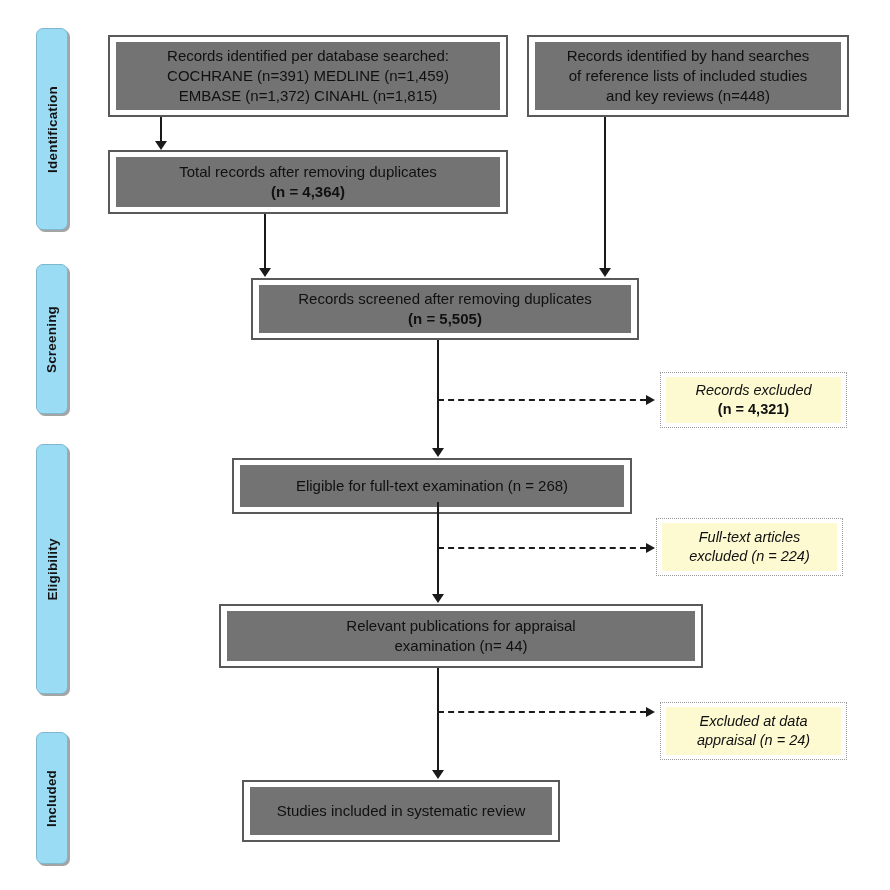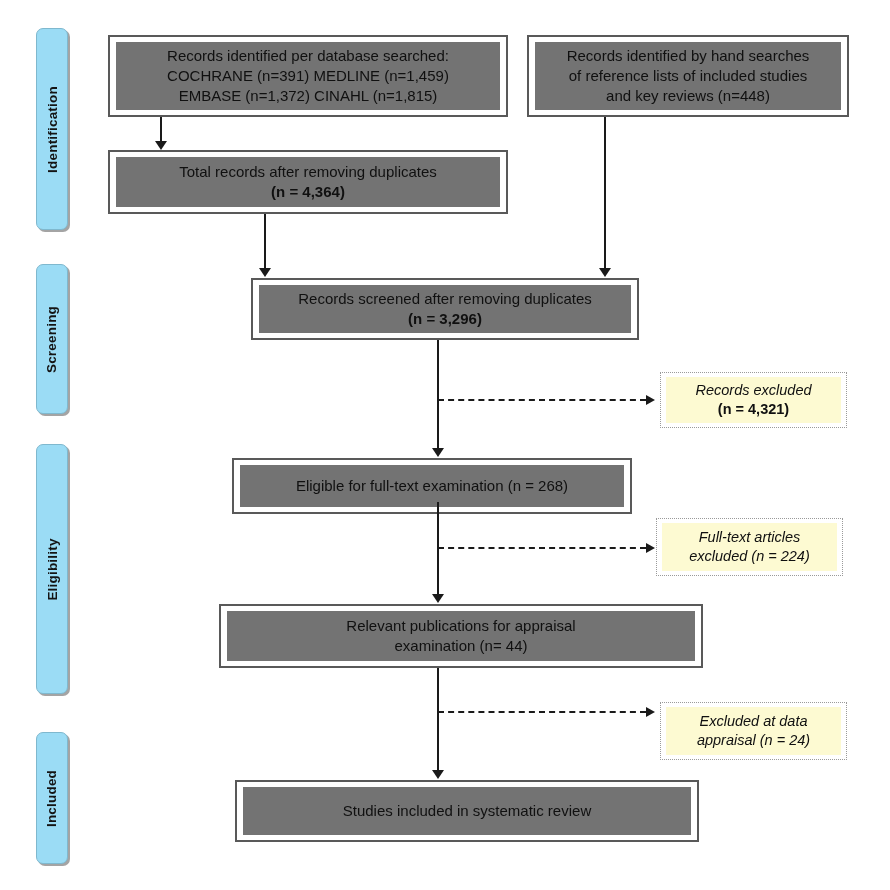--- a/index.html
+++ b/index.html
@@ -166,21 +166,21 @@
         <div>Total records after removing duplicates</div>
         <div style="font-weight:bold">(n = 4,364)</div>
       </div>
     </div>
   </div>
 
   <div class="fbox" style="left:207px; top:278px; width:388px; height:62px;margin-left:44px;">
     <div class="inner">
       <div class="txt">
         <div>Records screened after removing duplicates</div>
-        <div style="font-weight:bold">(n = 3,296)</div>
+        <div style="font-weight:bold">(n = 5,505)</div>
       </div>
     </div>
   </div>
 
   <div class="fbox" style="left:232px; top:458px; width:400px; height:56px;align-items:flex-end;">
     <div class="inner">
       <div class="txt">
         <div>Eligible for full-text examination (n = 268)</div>
       </div>
     </div>
@@ -188,21 +188,21 @@
 
   <div class="fbox" style="left:219px; top:604px; width:484px; height:64px;">
     <div class="inner">
       <div class="txt">
         <div>Relevant publications for appraisal</div>
         <div>examination (n= 44)</div>
       </div>
     </div>
   </div>
 
-  <div class="fbox" style="left:235px; top:780px; width:464px; height:62px;">
+  <div class="fbox" style="left:242px; top:780px; width:318px; height:62px;">
     <div class="inner">
       <div class="txt">
         <div>Studies included in systematic review</div>
       </div>
     </div>
   </div>
 
   <div class="dbox" style="left:660px; top:372px; width:187px; height:56px;">
     <div class="inner">
       <div class="txt">

